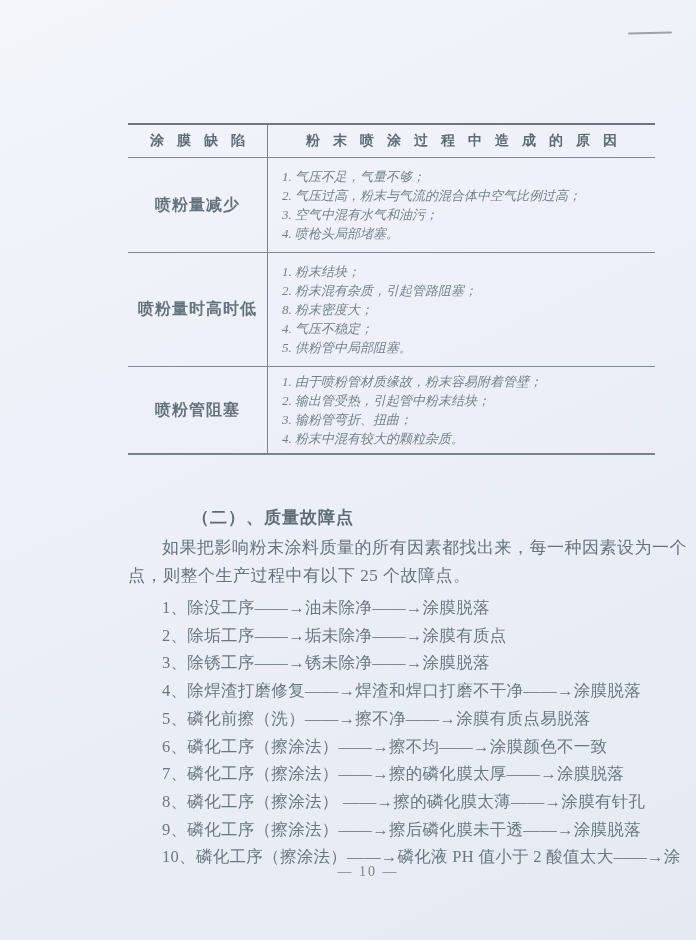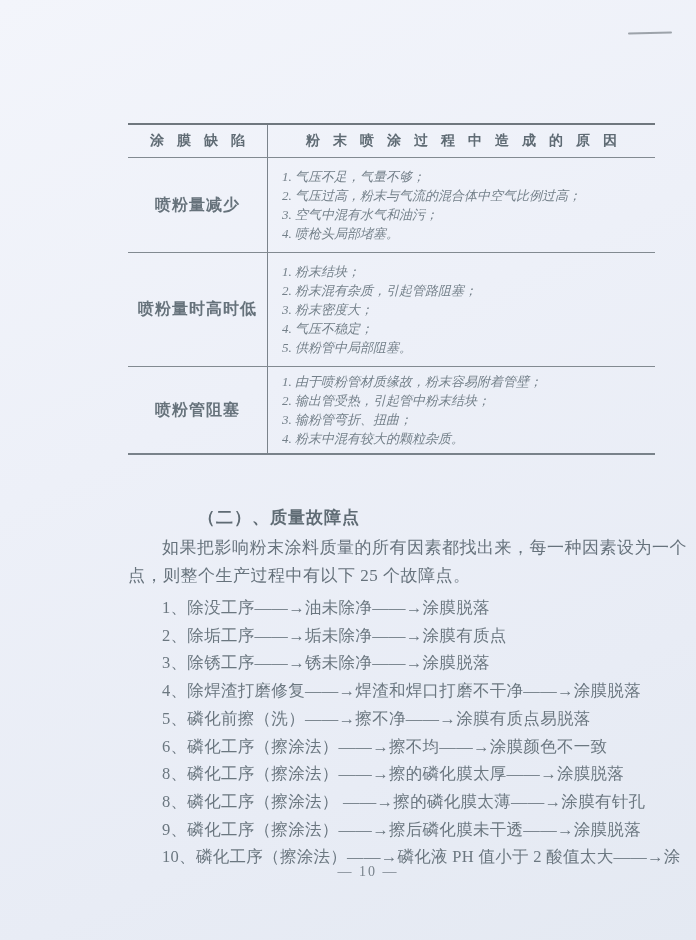--- a/index.html
+++ b/index.html
@@ -38,21 +38,21 @@
     text-indent:13px; 
     white-space:nowrap;
   }
   .rowlabel{font-size:16px;font-weight:bold;color:#66727b;letter-spacing:1px;white-space:nowrap;}
   .cause-line{font-size:13px;line-height:19px;color:#74808a;white-space:nowrap;font-style:italic;}
   #table-body .tr:nth-child(1){height:94px;}
   #table-body .tr:nth-child(2){height:113px;}
   #table-body .tr:nth-child(3){height:86px;}
   
   .heading{
-    position:absolute;left:198px;top:506px;
+    position:absolute;left:192px;top:506px;
     font-size:17px;font-weight:bold;color:#5f6b74;letter-spacing:1px;white-space:nowrap;
   }
   .para-line{
     position:absolute;font-size:17px;color:#66727c;letter-spacing:.5px;white-space:nowrap;
   }
   .para-line.l1{left:162px;top:536px;}
   .para-line.l2{left:128px;top:564px;text-align:center;}
   .fault-list{position:absolute;left:162px;top:594px;width:534px;}
   .fault-item{
     font-size:16.5px;line-height:27.7px;color:#6b7780;letter-spacing:.3px;white-space:nowrap;
@@ -83,21 +83,21 @@
             <div class="cause-line">3. 空气中混有水气和油污；</div>
             <div class="cause-line">4. 喷枪头局部堵塞。</div>
           </div>
     </div>
 
     <div class="tr">
       <div class="tc left rowlabel">喷粉量时高时低</div>
       <div class="tc right">
             <div class="cause-line">1. 粉末结块；</div>
             <div class="cause-line">2. 粉末混有杂质，引起管路阻塞；</div>
-            <div class="cause-line">3. 粉末密度大；</div>
+            <div class="cause-line">8. 粉末密度大；</div>
             <div class="cause-line">4. 气压不稳定；</div>
             <div class="cause-line">5. 供粉管中局部阻塞。</div>
           </div>
     </div>
 
     <div class="tr">
       <div class="tc left rowlabel">喷粉管阻塞</div>
       <div class="tc right">
             <div class="cause-line">1. 由于喷粉管材质缘故，粉末容易附着管壁；</div>
             <div class="cause-line">2. 输出管受热，引起管中粉末结块；</div>
@@ -119,21 +119,21 @@
     <div class="fault-item">2、除垢工序——→垢未除净——→涂膜有质点</div>
 
     <div class="fault-item">3、除锈工序——→锈未除净——→涂膜脱落</div>
 
     <div class="fault-item">4、除焊渣打磨修复——→焊渣和焊口打磨不干净——→涂膜脱落</div>
 
     <div class="fault-item">5、磷化前擦（洗）——→擦不净——→涂膜有质点易脱落</div>
 
     <div class="fault-item">6、磷化工序（擦涂法）——→擦不均——→涂膜颜色不一致</div>
 
-    <div class="fault-item">8、磷化工序（擦涂法）——→擦的磷化膜太厚——→涂膜脱落</div>
+    <div class="fault-item">7、磷化工序（擦涂法）——→擦的磷化膜太厚——→涂膜脱落</div>
 
     <div class="fault-item">8、磷化工序（擦涂法） ——→擦的磷化膜太薄——→涂膜有针孔</div>
 
     <div class="fault-item">9、磷化工序（擦涂法）——→擦后磷化膜未干透——→涂膜脱落</div>
 
     <div class="fault-item">10、磷化工序（擦涂法）——→磷化液 PH 值小于 2 酸值太大——→涂</div>
   </div>
 
   <div class="page-number">— 10 —</div>
 

